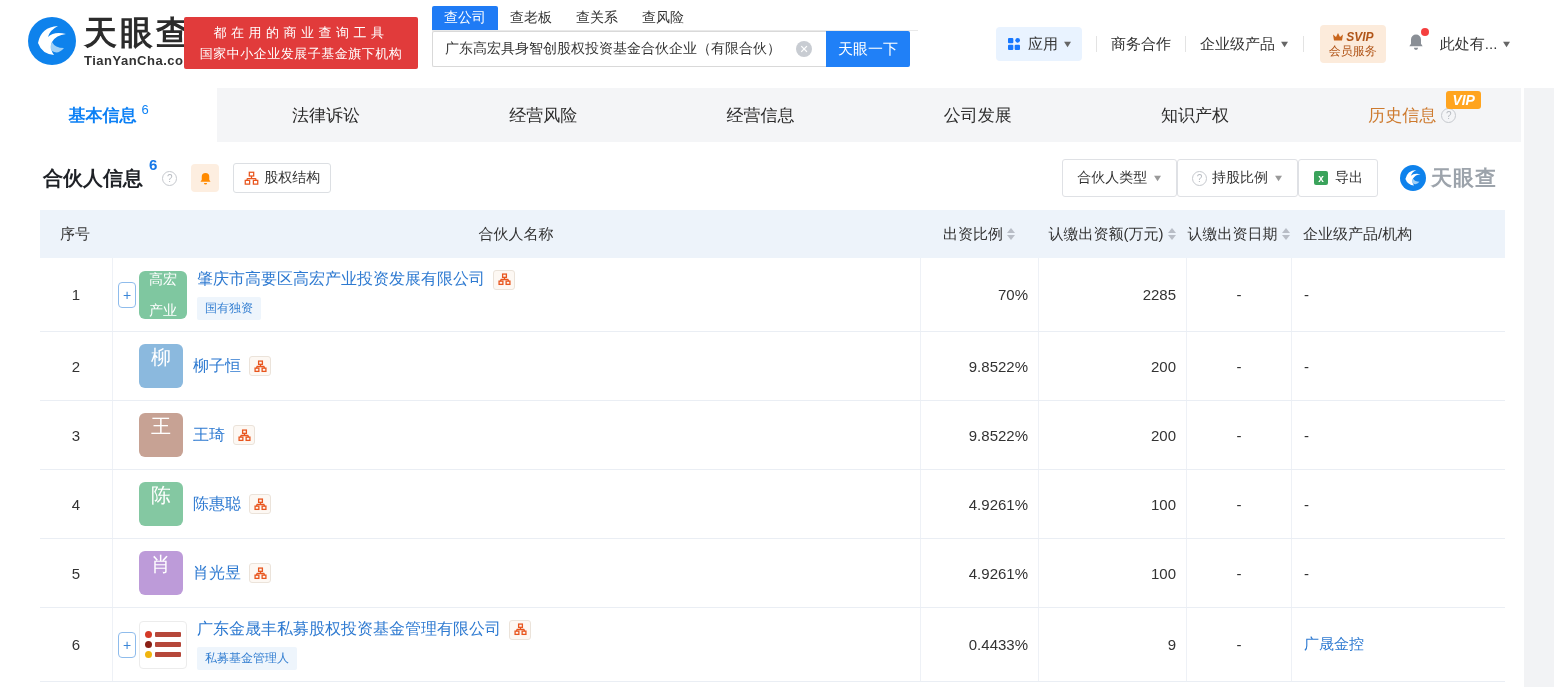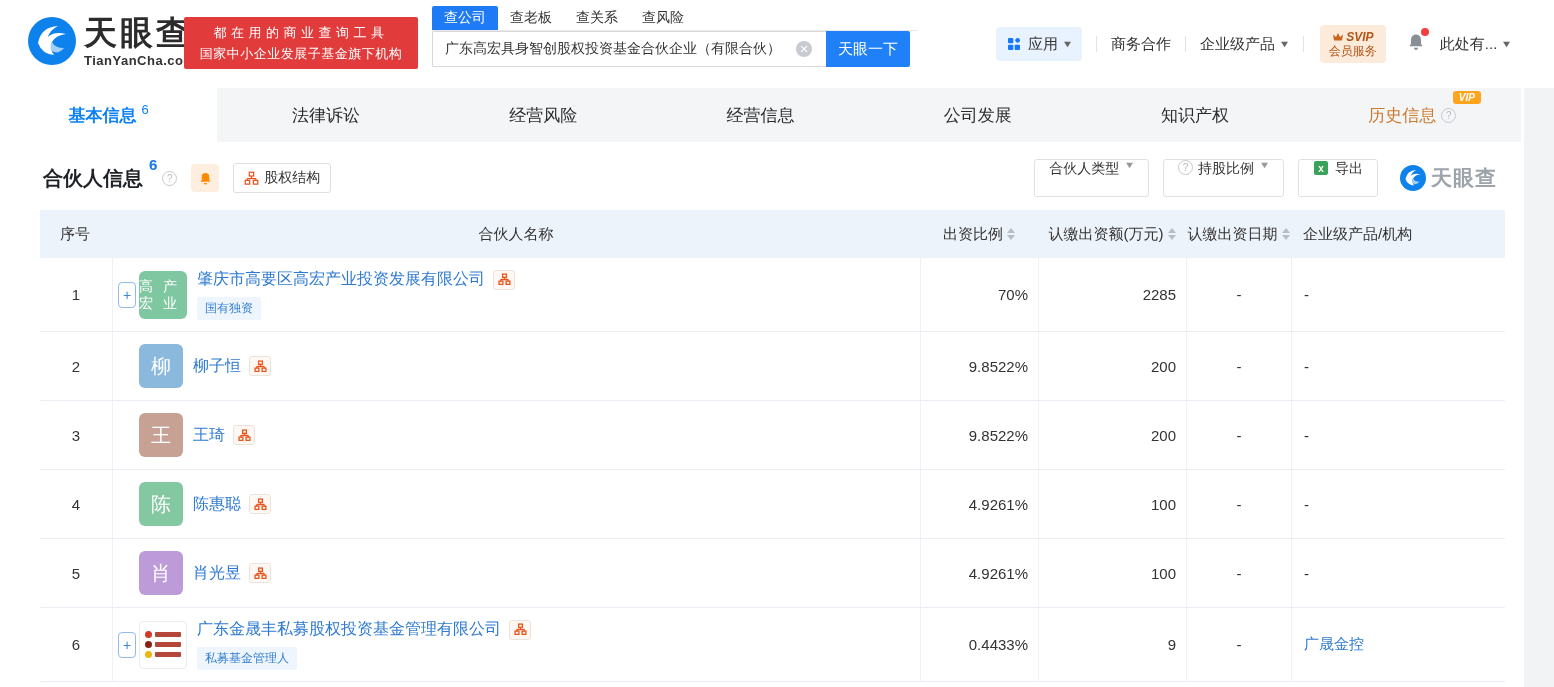--- a/index.html
+++ b/index.html
@@ -47,39 +47,39 @@
   .user { display:flex; align-items:center; margin-left:14px; cursor:pointer; }
   .user .uname { font-size:15px; color:#333; max-width:76px; overflow:hidden; white-space:nowrap; }
 
   
   .tabstrip { position:absolute; left:0; top:88px; width:1521px; height:54px; background:#f4f5f7; display:flex; }
   .ntab { flex:1; display:flex; align-items:center; justify-content:center; font-size:17px; color:#2b2b2b;
           cursor:pointer; position:relative; }
   .ntab.active { background:#fff; color:#0c80f5; font-weight:bold; }
   .ntab .cnt { font-size:13px; color:#0c80f5; margin-left:5px; align-self:flex-start; margin-top:14px; font-weight:normal; }
   .ntab.vip-tab { color:#cd7a2e; }
-  .vip-badge { position:absolute; top:3px; right:40px; background:#ffa41f; color:#fff; font-size:10px;
+  .vip-badge { position:absolute; top:3px; right:40px; background:#ffa41f; color:#fff; font-size:14px;
                font-weight:bold; font-style:italic; padding:1px 6px; border-radius:3px; }
   .vip-badge:after { content:""; position:absolute; left:6px; bottom:-3px; border:3px solid transparent; border-top-color:#ffa41f; }
   .qicon { display:inline-block; width:15px; height:15px; border:1px solid #c6c9ce; border-radius:50%;
            color:#b6bac0; font-size:10px; line-height:13px; text-align:center; margin-left:5px; flex:none; }
 
   
   .main { position:absolute; left:0; top:142px; width:1524px; background:#fff; }
   .section-row { display:flex; align-items:center; height:44px; margin:14px 27px 0 43px; }
   .sec-title { font-size:20px; font-weight:bold; color:#1e2126; }
   .sec-count { font-size:15px; font-weight:bold; color:#1477e8; margin-left:6px; align-self:flex-start; }
   .bell-chip { width:28px; height:28px; background:#fdeee0; border-radius:4px; display:flex; align-items:center;
                justify-content:center; margin-left:14px; cursor:pointer; }
   .equity-btn { display:flex; align-items:center; height:30px; border:1px solid #dcdfe3; border-radius:3px;
                 padding:0 10px; margin-left:14px; font-size:14px; color:#333; background:#fff; cursor:pointer; }
   .equity-btn svg { margin-right:5px; }
   .sec-spacer { flex:1; }
-  .tool-btn { display:flex; align-items:flex-start; height:38px; border:1px solid #dfe1e5; border-radius:3px;
-              background:#fff; padding:0 14px; font-size:14px; color:#333; margin-left:14px; cursor:pointer; }
+  .tool-btn { display:flex; align-items:center; height:38px; border:1px solid #dfe1e5; border-radius:3px;
+              background:#fff; padding:0 14px; font-size:14px; color:#333; margin-left:0; cursor:pointer; }
   .tool-btn .qicon { margin:0 5px 0 0; }
   .tool-btn .caret { margin-left:6px; color:#999; }
   .watermark { display:flex; align-items:center; margin-left:22px; }
   .watermark .wm-text { font-size:21px; font-weight:bold; color:#9ca3ab; margin-left:5px; letter-spacing:1px; }
 
   
   .ptable { margin:10px 0 0 40px; width:1465px; }
   .thead { display:flex; height:48px; background:#edf3fa; align-items:center; }
   .th { font-size:15px; color:#333; display:flex; align-items:center; }
   .td, .th { flex:none; }
@@ -96,22 +96,22 @@
   .td + .td { border-left:1px solid #eef1f6; align-self:stretch; display:flex; align-items:center; }
   .td.c0 { text-align:center; }
   .td.c1 { padding:11px 0 11px 5px; }
   .td.c2 { justify-content:flex-end; padding-right:10px; }
   .td.c3 { justify-content:flex-end; padding-right:10px; }
   .td.c4 { justify-content:center; }
   .td.c5 { padding-left:12px; }
   .expand-btn { width:18px; height:26px; border:1px solid #8fbcec; border-radius:4px; background:#fff;
                 color:#3b86d8; font-size:14px; line-height:24px; text-align:center; cursor:pointer; flex:none; }
   .expand-spacer { width:18px; flex:none; }
-  .avatar { border-radius:6px; color:#fff; display:flex; flex-direction:row; align-items:center;
-            justify-content:center; margin:0 10px 0 3px; flex:none; }
+  .avatar { border-radius:6px; color:#fff; display:flex; flex-direction:column; align-items:center;
+            justify-content:space-between; margin:0 10px 0 3px; flex:none; }
   .avatar.lg { width:48px; height:48px; font-size:14px; line-height:17px; }
   .avatar.sm { width:44px; height:44px; font-size:20px; }
   .logo-box { width:48px; height:48px; border:1px solid #ececec; border-radius:4px; background:#fff;
               display:flex; flex-direction:column; justify-content:center; gap:3px; padding:4px 5px; margin:0 10px 0 3px; flex:none; }
   .logo-row { display:flex; align-items:center; gap:3px; }
   .logo-dot { width:7px; height:7px; border-radius:50%; flex:none; }
   .logo-bar { width:26px; height:5px; border-radius:1px; background:#b5473a; }
   .name-line { display:flex; align-items:center; }
   .p-link { font-size:16px; color:#2e7ad1; text-decoration:none; cursor:pointer; }
   .org-chip { display:inline-flex; align-items:center; justify-content:center; width:22px; height:20px;

